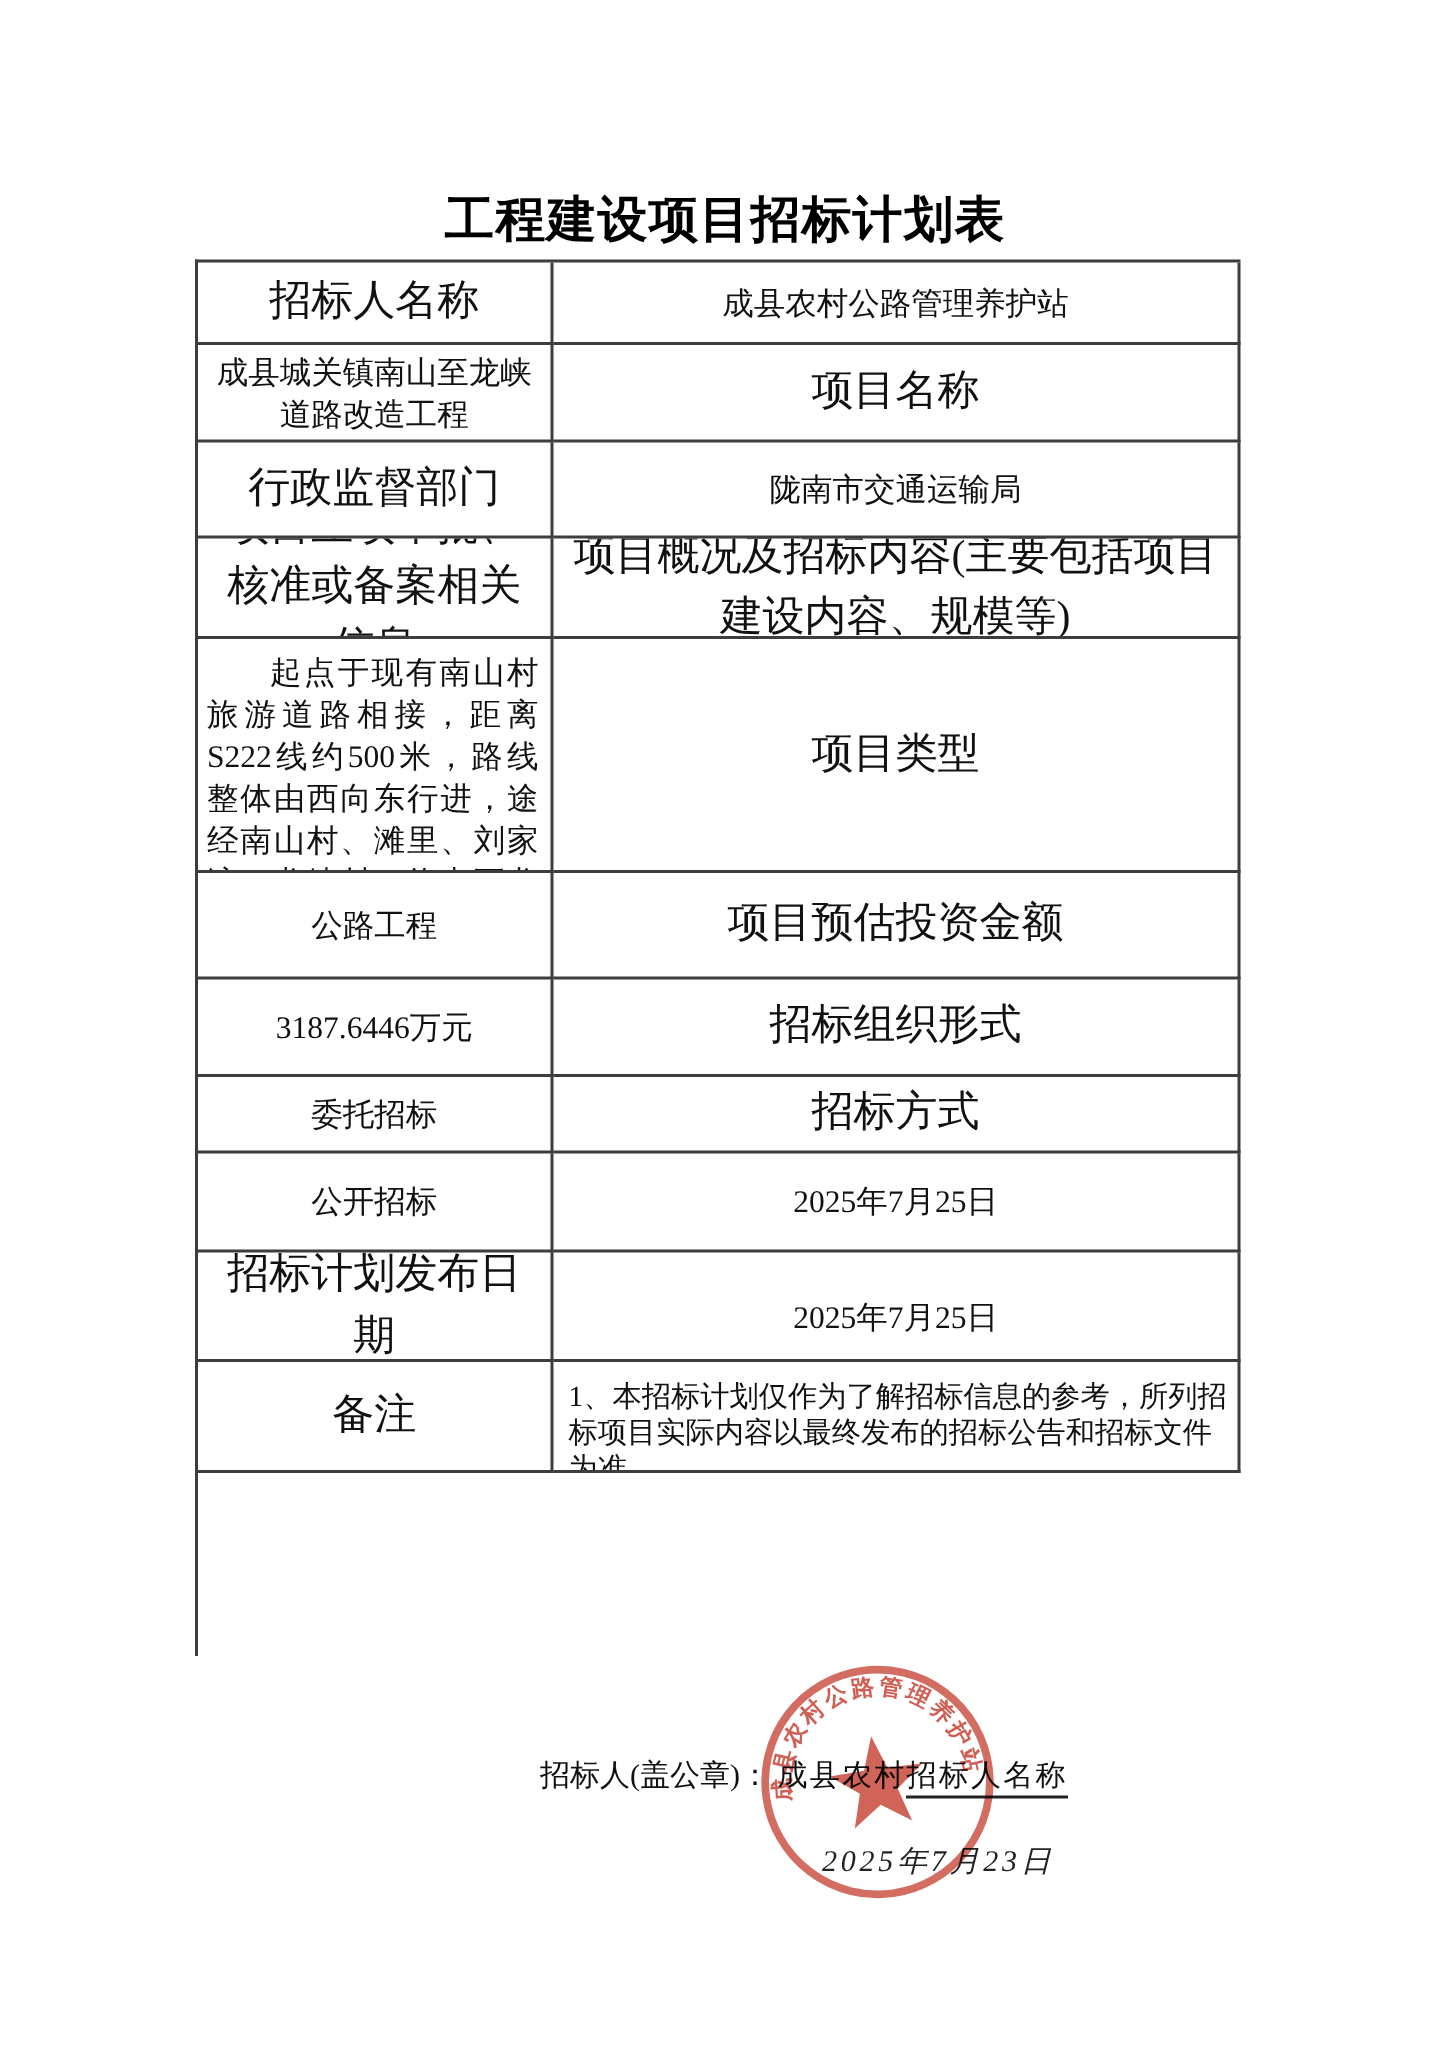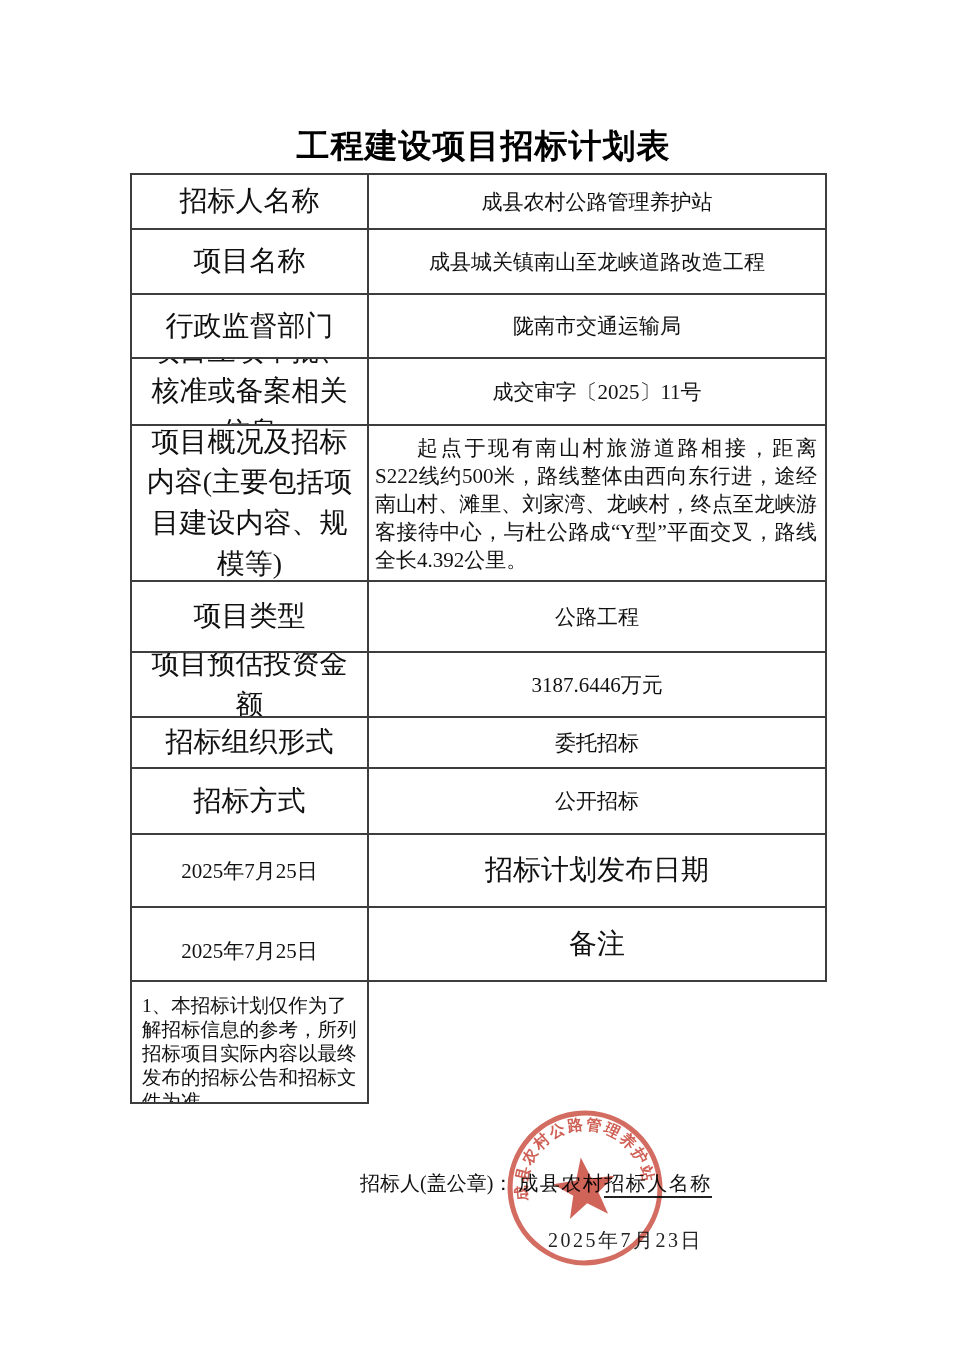--- a/index.html
+++ b/index.html
@@ -36,44 +36,43 @@
   }
   .cell.notes p{margin:0;}
   .cell.low{padding-top:14px;}
   .sig-line{
     position:absolute;left:360px;top:1170px;font-size:20px;white-space:nowrap;
   }
   .sig-line .org{letter-spacing:1.5px;}
   .sig-line .u{border-bottom:2px solid #222;padding-bottom:2px;}
   .date-line{
     position:absolute;left:548px;top:1227px;font-size:20px;letter-spacing:2.5px;
-    color:#222;white-space:nowrap;
+    color:#222;white-space:nowrap;font-style:italic;
   }
   .stamp{
     position:absolute;left:505px;top:1108px;width:160px;height:160px;
     transform:rotate(-8deg);mix-blend-mode:multiply;opacity:.92;
   }
 </style>
 </head>
 <body>
 
 <div class="page-title">工程建设项目招标计划表</div>
 
 <div class="doc-table">
   <div class="cell label">招标人名称</div>
   <div class="cell value">成县农村公路管理养护站</div>
 
+  <div class="cell value">成县城关镇南山至龙峡道路改造工程</div>
   <div class="cell label">项目名称</div>
-  <div class="cell value">成县城关镇南山至龙峡道路改造工程</div>
 
   <div class="cell label">行政监督部门</div>
   <div class="cell value">陇南市交通运输局</div>
 
   <div class="cell label">项目立项审批、核准或备案相关信息</div>
-  <div class="cell value">成交审字〔2025〕11号</div>
 
   <div class="cell label">项目概况及招标内容(主要包括项目建设内容、规模等)</div>
   <div class="cell para">起点于现有南山村旅游道路相接，距离S222线约500米，路线整体由西向东行进，途经南山村、滩里、刘家湾、龙峡村，终点至龙峡游客接待中心，与杜公路成“Y型”平面交叉，路线全长4.392公里。</div>
 
   <div class="cell label">项目类型</div>
   <div class="cell value">公路工程</div>
 
   <div class="cell label">项目预估投资金额</div>
   <div class="cell value">3187.6446万元</div>
 

